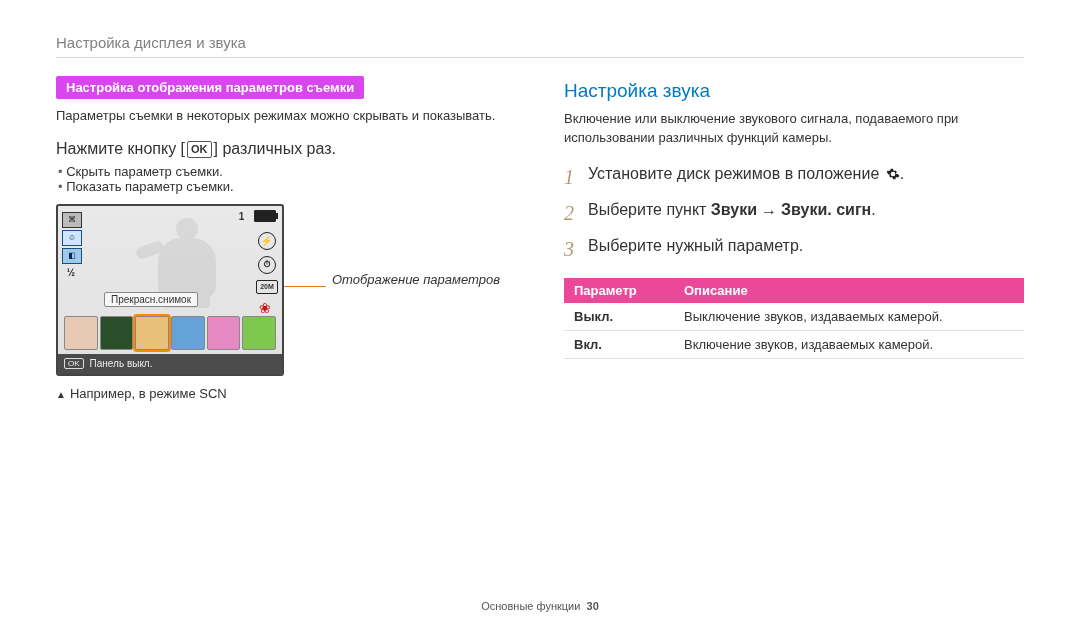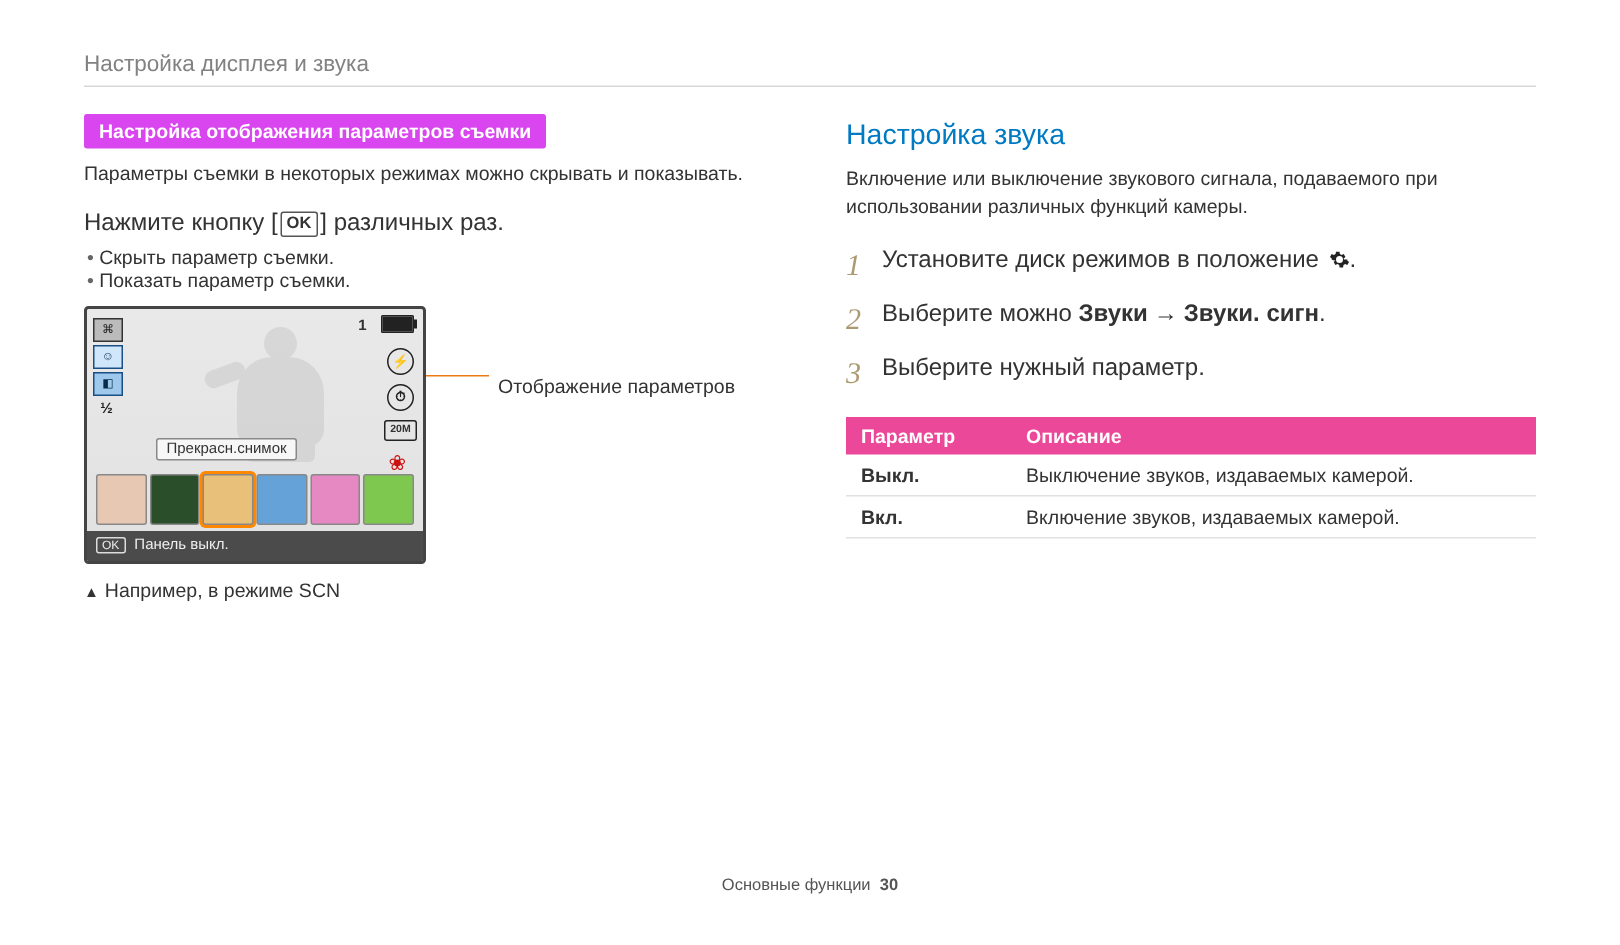--- a/index.html
+++ b/index.html
@@ -9,21 +9,21 @@
     height: 630px;
     background: #ffffff;
     font-family: "Segoe UI", Arial, sans-serif;
     color: #333;
     font-size: 13px;
   }
   .page {
     box-sizing: border-box;
     width: 1080px;
     height: 630px;
-    padding: 34px 56px 16px 56px;
+    padding: 34px 56px 0 56px;
     display: flex;
     flex-direction: column;
   }
   .breadcrumb {
     color: #828282;
     font-size: 15px;
     padding-bottom: 6px;
   }
   .rule {
     border-top: 1px solid #d6d6d6;
@@ -159,21 +159,21 @@
   }
   .lcd-status {
     position:absolute; left:0; right:0; bottom:0; height:20px;
     background:#4b4b4b; color:#eee; font-size:10px; display:flex; align-items:center;
     padding:0 6px;
   }
   .lcd-status .ok-mini {
     border:1px solid #ddd; border-radius:2px; padding:0 3px; font-size:8px; margin-right:6px;
   }
   .callout {
-    display:flex; align-items:flex-start; margin-top:46px;
+    display:flex; align-items:flex-end; margin-top:68px;font-style:italic;
   }
   .callout-line {
     width:42px; border-top:1.5px solid #ec7a1a;
   }
   .callout-text { margin-left:6px; }
 
   .caption {
     margin-top:10px; font-size:13px;
   }
   .caption .tri { font-size:10px; margin-right:4px; }
@@ -300,21 +300,21 @@
           <span class="num">1</span>
           <span>
             <span>Установите диск режимов в положение </span><span class="gear-icon"><svg viewBox="0 0 24 24">
                   <path fill="#222" d="M12 8a4 4 0 1 0 0 8 4 4 0 0 0 0-8zm9 4a7 7 0 0 1-.1 1.2l2 1.6-2 3.4-2.4-1a7 7 0 0 1-2 1.2l-.4 2.6h-4l-.4-2.6a7 7 0 0 1-2-1.2l-2.4 1-2-3.4 2-1.6A7 7 0 0 1 3 12a7 7 0 0 1 .1-1.2l-2-1.6 2-3.4 2.4 1a7 7 0 0 1 2-1.2L8 3h4l.4 2.6a7 7 0 0 1 2 1.2l2.4-1 2 3.4-2 1.6c.1.4.2.8.2 1.2z"></path>
                 </svg></span><span>.</span>
           </span>
         </div>
         <div class="step">
           <span class="num">2</span>
           <span>
-            <span>Выберите можно </span><b>Звуки</b><span class="arrow">→</span><b>Звуки. сигн</b><span>.</span>
+            <span>Выберите пункт </span><b>Звуки</b><span class="arrow">→</span><b>Звуки. сигн</b><span>.</span>
           </span>
         </div>
         <div class="step">
           <span class="num">3</span>
           <span>Выберите нужный параметр.</span>
         </div>
       </div>
 
       <table class="param">
         <thead>

